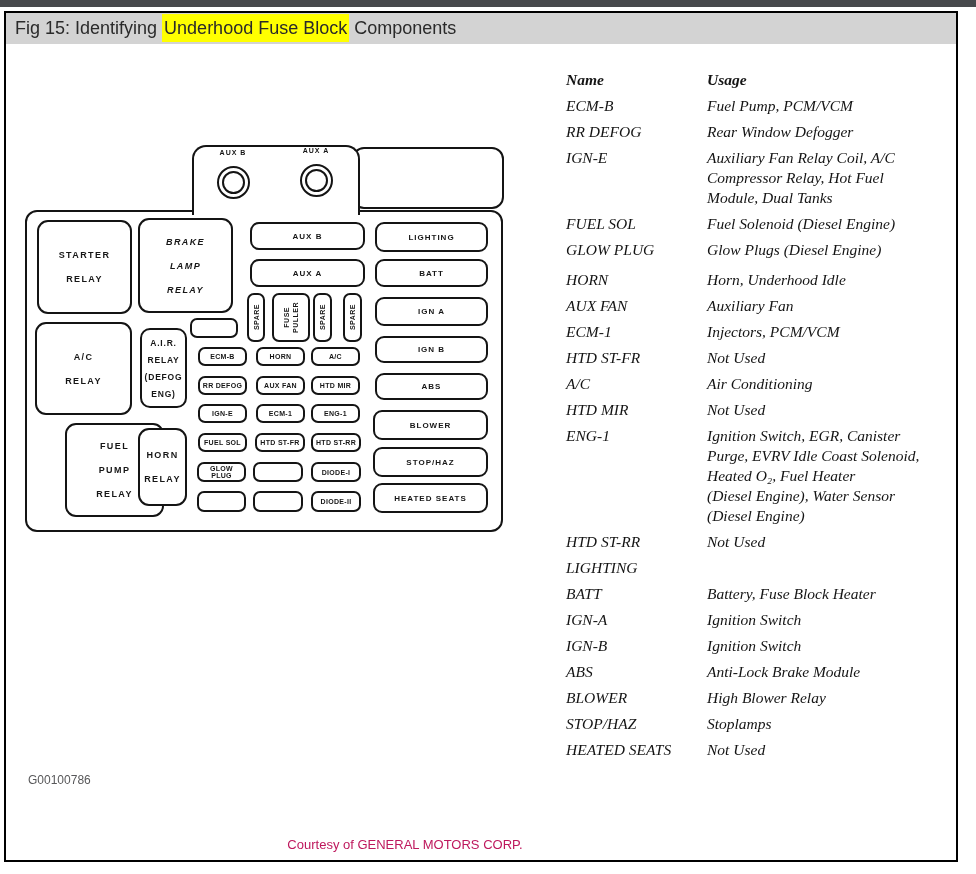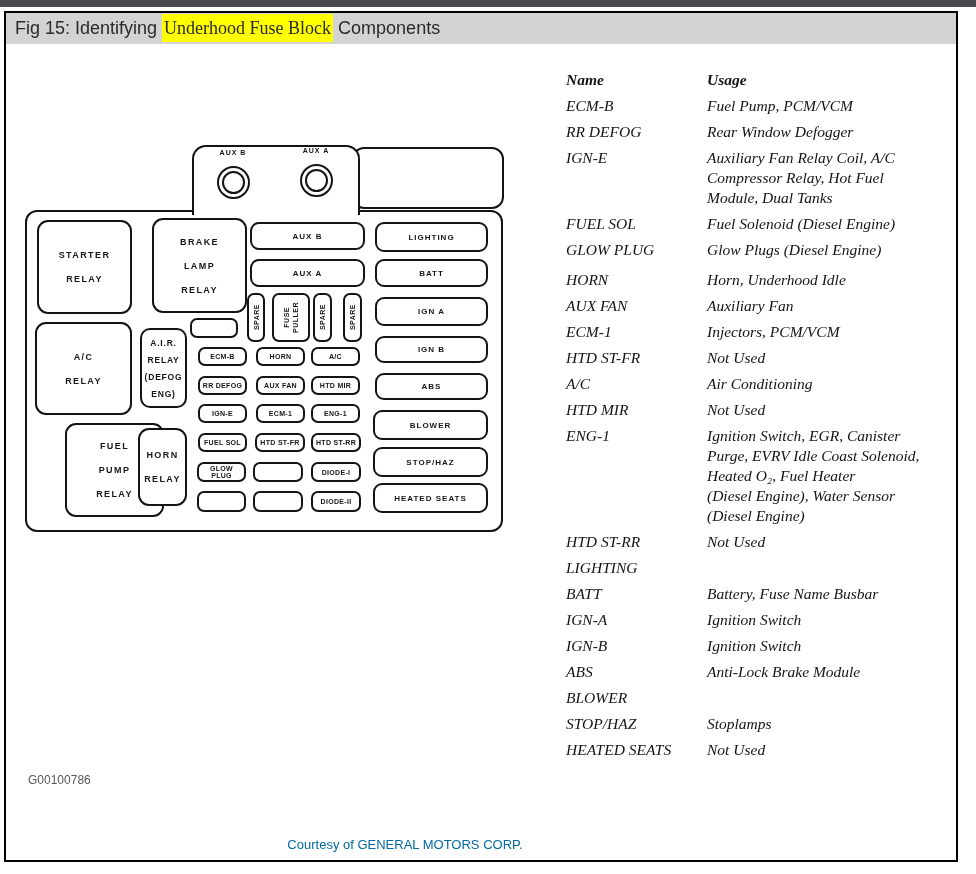--- a/index.html
+++ b/index.html
@@ -4,21 +4,21 @@
 <style>
   html,body { margin:0; padding:0; }
   .page { position:relative; width:976px; height:874px; background:#ffffff; overflow:hidden;
           font-family:"Liberation Sans", sans-serif; }
   .top-strip { position:absolute; left:0; top:0; width:976px; height:7px; background:#47494c; }
   .frame { position:absolute; left:4px; top:11px; width:954px; height:851px;
            border:2px solid #000; background:#fff; box-sizing:border-box; }
   .titlebar { position:absolute; left:6px; top:13px; width:950px; height:31px; background:#d3d3d3;
               font-size:18px; color:#2a2a2a; line-height:31px; padding-left:9px; box-sizing:border-box;
               white-space:nowrap; }
-  .titlebar mark { background:#ffff00; color:#2a2a2a; padding:4px 2px;font-family:Liberation Serif, serif; }
+  .titlebar mark { background:#ffff00; color:#2a2a2a; padding:4px 2px; }
 
   
   .diagram { position:absolute; left:0; top:0; width:976px; height:874px; color:#141414; }
   .outline { position:absolute; box-sizing:border-box; border:2px solid #141414; }
   .tab-plain   { left:352px; top:147px; width:152px; height:62px; border-radius:12px; background:transparent; }
   .main-block  { left:25px;  top:210px; width:478px; height:322px; border-radius:12px; background:#fff; }
   .tab-circles { left:192px; top:145px; width:168px; height:70px; border-radius:14px 14px 0 0;
                  border-bottom:none; background:#fff; }
   .circ { position:absolute; width:33px; height:33px; border:2px solid #141414; border-radius:50%;
           box-sizing:border-box; display:flex; align-items:center; justify-content:center; background:#fff; }
@@ -30,21 +30,21 @@
           text-align:center; font-weight:bold; color:#161616; }
   .k-relay    { border-radius:11px; font-size:9px;   letter-spacing:1.4px; gap:14px; }
   .k-relay-sm { border-radius:10px; font-size:8.5px; letter-spacing:0.8px; gap:7px; }
   .k-wide     { border-radius:9px;  font-size:8px;   letter-spacing:1px; }
   .k-fuse     { border-radius:7px;  font-size:7px;   letter-spacing:0.3px; }
   .k-vert     { border-radius:7px;  font-size:7px;   letter-spacing:0.5px; flex-direction:row; gap:2px; }
   .k-vert span { writing-mode:vertical-rl; transform:rotate(180deg); }
 
   .fig-id { position:absolute; left:28px; top:773px; font-size:12px; color:#58585a; }
   .courtesy { position:absolute; left:4px; top:837px; width:802px; text-align:center;
-              font-size:13px; color:#0369a1; }
+              font-size:13px; color:#be185d; }
 
   
   .usage-table { position:absolute; left:566px; top:70px; width:394px;
                  font-family:"Liberation Serif", serif; font-size:15.5px; line-height:20px; color:#141414;font-style:italic; }
   .t-row { display:flex; margin-bottom:6px; }
   .t-row.gap-before { margin-top:10px; }
   .t-name { width:141px; flex:none; }
   .t-usage { width:253px; white-space:pre-line; }
   .t-head { font-weight:bold; }
 </style>
@@ -59,21 +59,21 @@
   <div class="titlebar"><span>Fig 15: Identifying </span><mark>Underhood Fuse Block</mark><span> Components</span></div>
 
   <div class="diagram" id="diagram">
     <div class="outline tab-plain"></div>
     <div class="outline main-block"></div>
     <div class="outline tab-circles"></div>
   <div class="dbox k-relay" style="left: 37px; top: 220px; width: 95px; height: 94px;">
         <span>STARTER</span>
         <span>RELAY</span>
       </div>
-      <div class="dbox k-relay" style="left: 152px; top: 218px; width: 95px; height: 95px;">
+      <div class="dbox k-relay" style="left: 138px; top: 218px; width: 95px; height: 95px; font-style: italic;">
         <span>BRAKE</span>
         <span>LAMP</span>
         <span>RELAY</span>
       </div>
       <div class="dbox k-relay" style="left: 35px; top: 322px; width: 97px; height: 93px;">
         <span>A/C</span>
         <span>RELAY</span>
       </div>
       <div class="dbox k-relay-sm" style="left: 140px; top: 328px; width: 47px; height: 80px;">
         <span>A.I.R.</span>
@@ -253,36 +253,37 @@
       </div>
       <div class="t-row">
         <div class="t-name">HTD ST-RR</div>
         <div class="t-usage">Not Used</div>
       </div>
       <div class="t-row">
         <div class="t-name">LIGHTING</div>
       </div>
       <div class="t-row">
         <div class="t-name">BATT</div>
-        <div class="t-usage">Battery, Fuse Name Busbar</div>
+        <div class="t-usage">Battery, Fuse Block Heater</div>
       </div>
       <div class="t-row">
         <div class="t-name">IGN-A</div>
         <div class="t-usage">Ignition Switch</div>
       </div>
       <div class="t-row">
         <div class="t-name">IGN-B</div>
         <div class="t-usage">Ignition Switch</div>
       </div>
       <div class="t-row">
         <div class="t-name">ABS</div>
         <div class="t-usage">Anti-Lock Brake Module</div>
       </div>
       <div class="t-row">
         <div class="t-name">BLOWER</div>
+        <div class="t-usage">High Blower Relay</div>
       </div>
       <div class="t-row">
         <div class="t-name">STOP/HAZ</div>
         <div class="t-usage">Stoplamps</div>
       </div>
       <div class="t-row">
         <div class="t-name">HEATED SEATS</div>
         <div class="t-usage">Not Used</div>
       </div>
     </div>

